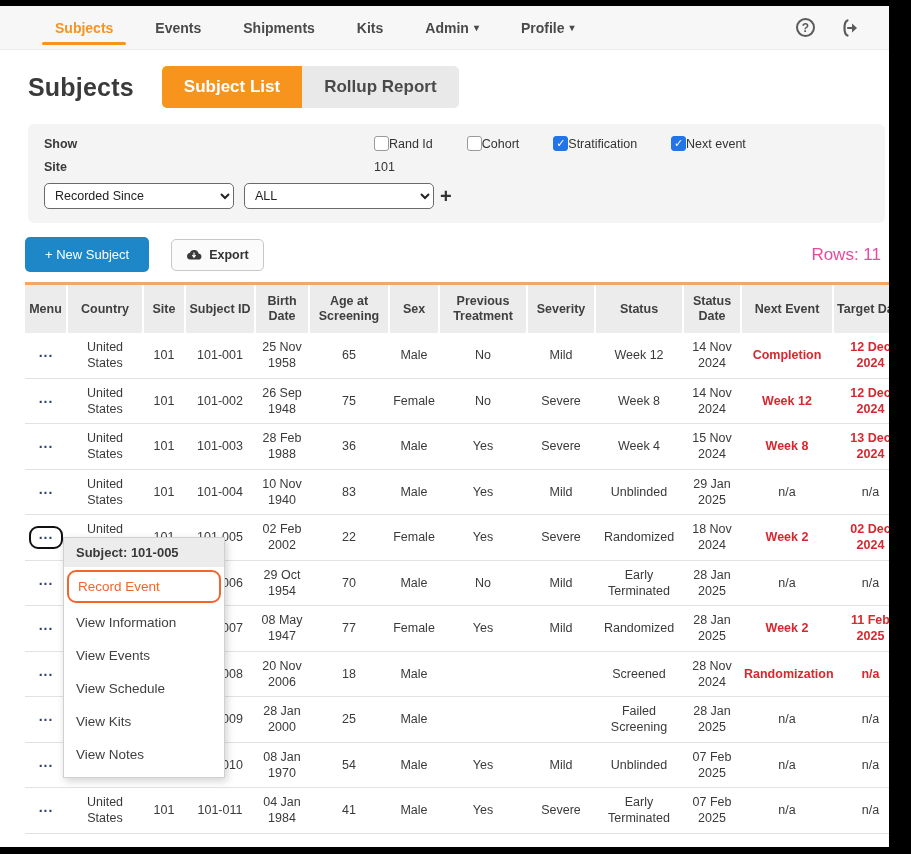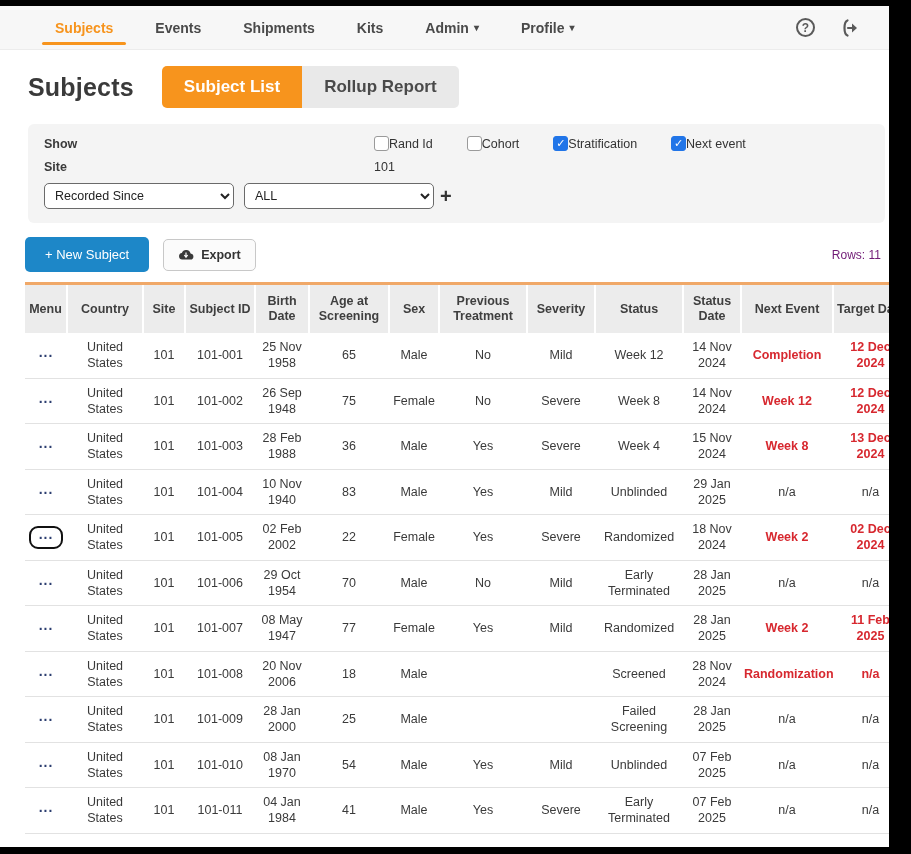--- a/index.html
+++ b/index.html
@@ -64,25 +64,25 @@
     border: 1px solid #6a6a6a; border-radius: 5px; background: #fff; color: #222; padding: 0 6px;
   }
   .plus-btn { font-size: 20px; font-weight: bold; color: #333; cursor: pointer; margin-left: 6px; line-height: 1; }
   
   .toolbar { display: flex; align-items: center; padding: 14px 6px 10px 25px; }
   .btn-new {
     background: #1d87c8; color: #fff; font-weight: normal; font-size: 13px;
     border: none; border-radius: 5px; padding: 10px 20px; cursor: pointer;
   }
   .btn-export {
-    margin-left: 14px; background: #fbfbfb; border: 1px solid #c8c8c8; border-radius: 5px;
+    margin-left: 22px; background: #fbfbfb; border: 1px solid #c8c8c8; border-radius: 5px;
     color: #333; font-size: 12.5px; font-weight: bold; padding: 8px 14px; cursor: pointer;
     display: flex; align-items: center; gap: 7px;
   }
-  .rows-count { margin-left: auto; font-size: 12px; color: #701a75; padding-right: 2px; }
+  .rows-count { margin-left: auto; font-size: 17px; color: #ec4899; padding-right: 2px; }
   
   .table-wrap { padding-left: 25px; }
   table { border-collapse: collapse; table-layout: fixed; width: 883px; }
   thead tr { border-top: 3px solid #f0a868; }
   th {
     background: #ececec; color: #3f3f3f; font-size: 12.5px; font-weight: bold;
     text-align: center; vertical-align: middle; padding: 9px 3px; border-left: 2px solid #fff;
     line-height: 1.2;
   }
   th:first-child { border-left: none; }
@@ -396,14 +396,25 @@
             <td>Severe</td>
             <td>Early Terminated</td>
             <td>07 Feb 2025</td>
             <td>n/a</td>
             <td>n/a</td>
           </tr>
         </tbody>
     </table>
   </div>
 
+  <div class="ctx-menu">
+    <div class="ctx-header">Subject: 101-005</div>
+    <div id="menu-items">
+        <div class="ctx-item highlighted">Record Event</div>
+        <div class="ctx-item">View Information</div>
+        <div class="ctx-item">View Events</div>
+        <div class="ctx-item">View Schedule</div>
+        <div class="ctx-item">View Kits</div>
+        <div class="ctx-item">View Notes</div>
+      </div>
+  </div>
 
 </div>
 
 </body></html>

